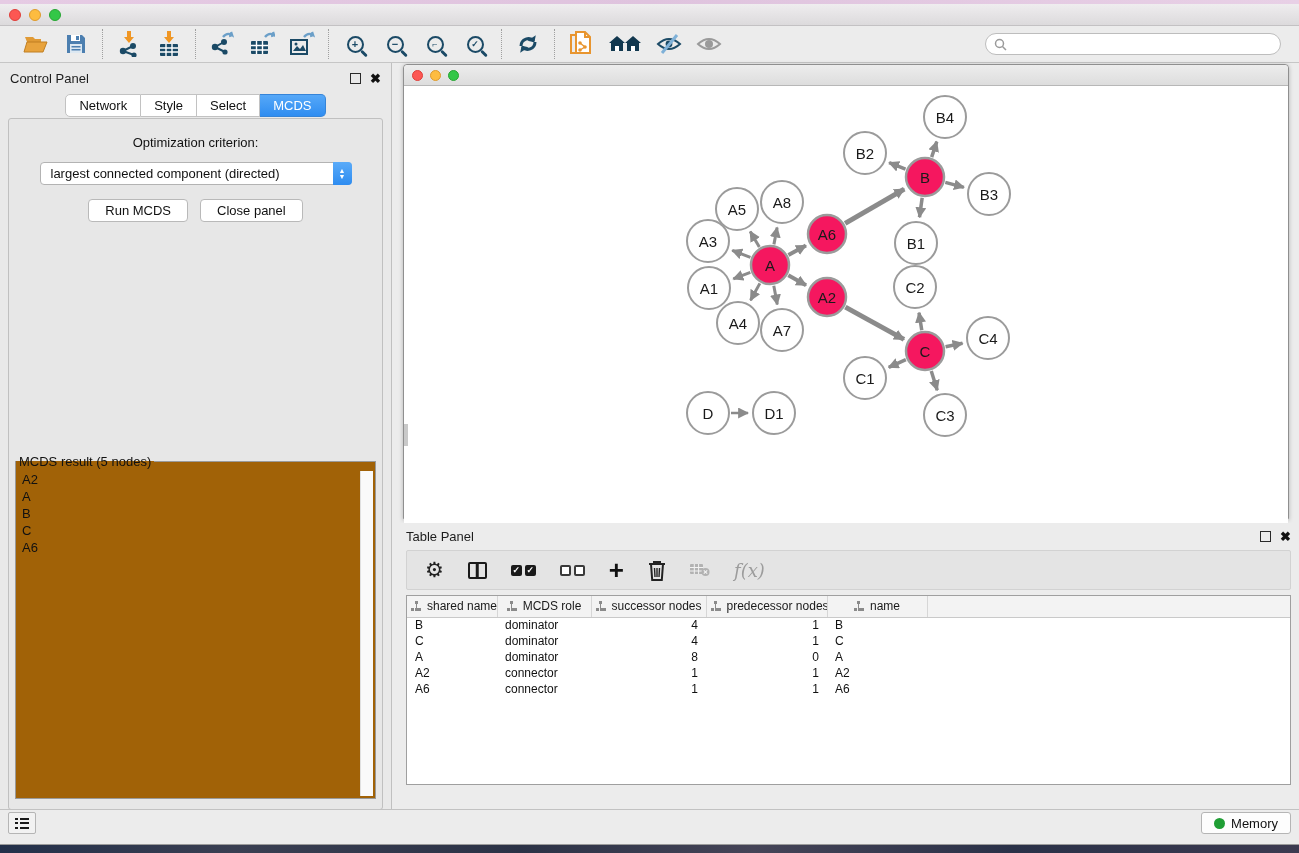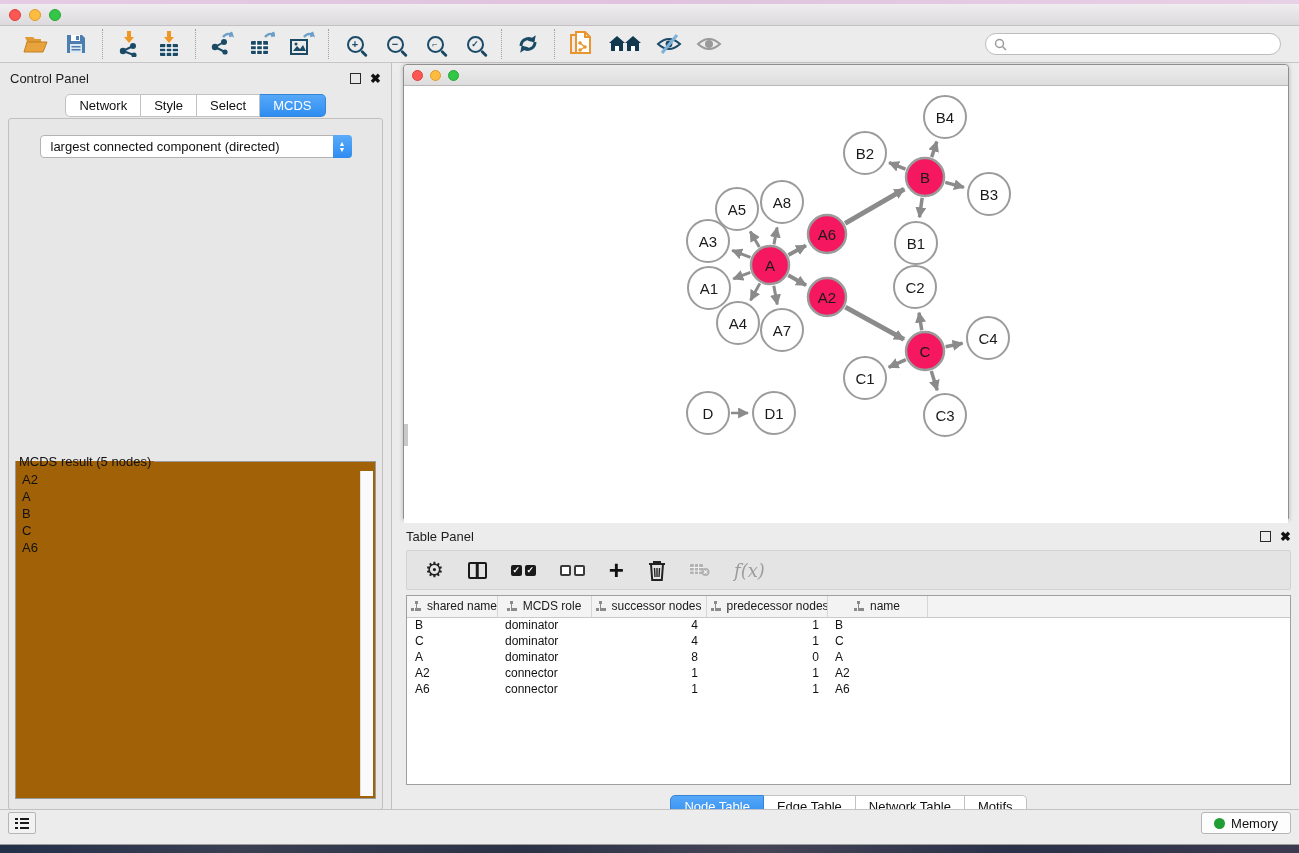--- a/index.html
+++ b/index.html
@@ -288,26 +288,31 @@
           <span class="close-btn">✖</span>
         </span>
       </div>
       <div class="seg" id="cp-tabs">
           <div class="seg-btn">Network</div>
           <div class="seg-btn">Style</div>
           <div class="seg-btn">Select</div>
           <div class="seg-btn active">MCDS</div>
         </div>
       <div class="cp-body">
+        <div class="opt-label">Optimization criterion:</div>
         <div class="dropdown">
           <span class="dd-value">largest connected component (directed)</span>
           <span class="dd-stepper">
               <span>▲</span>
               <span>▼</span>
             </span>
+        </div>
+        <div class="cp-buttons">
+          <button class="push-btn">Run MCDS</button>
+          <button class="push-btn">Close panel</button>
         </div>
         <fieldset class="result-box">
           <legend>MCDS result (5 nodes)</legend>
           <div class="result-list" id="result-list">
               <div class="result-item">A2</div>
               <div class="result-item">A</div>
               <div class="result-item">B</div>
               <div class="result-item">C</div>
               <div class="result-item">A6</div>
             </div>
@@ -544,28 +549,20 @@
                   <td>A6</td>
                   <td>connector</td>
                   <td class="td-right">1</td>
                   <td class="td-right">1</td>
                   <td>A6</td>
                   <td></td>
                 </tr>
               </tbody>
           </table>
         </div>
-        <div class="tp-tabs">
-            <div class="seg" id="tp-tabs">
-              <div class="seg-btn active">Node Table</div>
-              <div class="seg-btn">Edge Table</div>
-              <div class="seg-btn">Network Table</div>
-              <div class="seg-btn">Motifs</div>
-            </div>
-          </div>
       </div>
 
     </div>
   </div>
 
   <div class="statusbar">
     <div class="list-btn">
         <span class="list-glyph"></span>
       </div>
     <div class="memory-btn">

